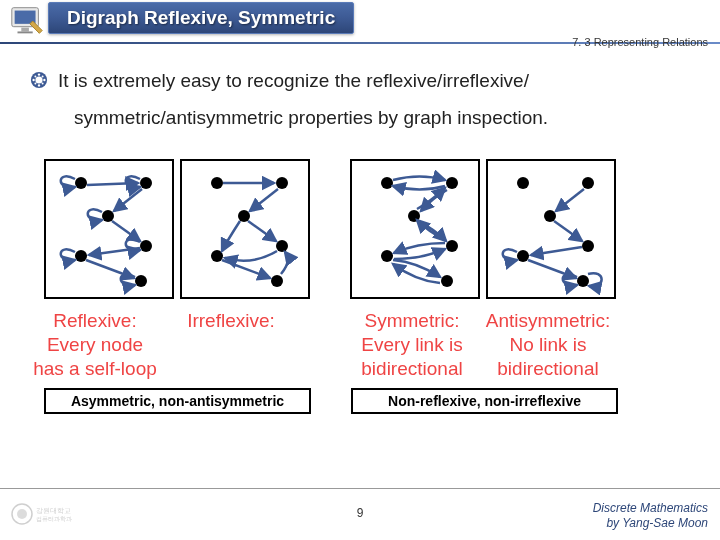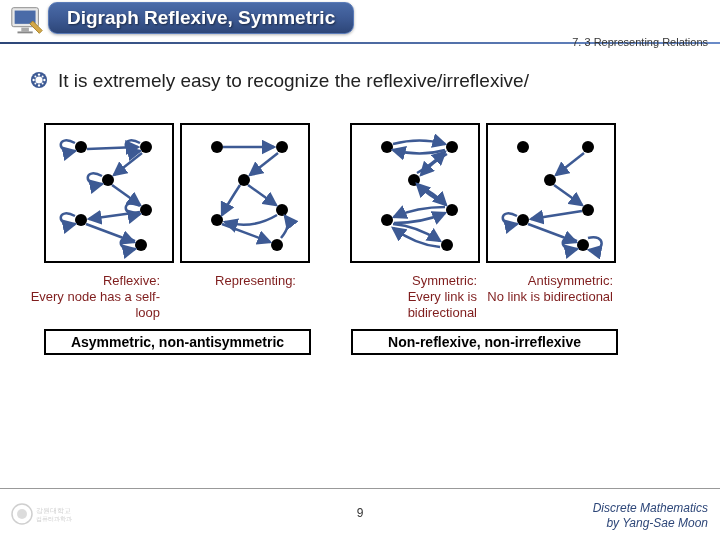--- a/index.html
+++ b/index.html
@@ -13,21 +13,21 @@
   }
   .header {
     position: relative;
     height: 50px;
     display: flex;
     align-items: flex-start;
   }
   .title-wrap {
     background: linear-gradient(to bottom, #4a6ba8 0%, #3d5a94 50%, #2d4678 100%);
     border: 1px solid #5a7bb8;
-    border-radius: 9px;
+    border-radius: 2px;
     padding: 4px 18px;
     margin-left: 48px;
     margin-top: 2px;
     box-shadow: 0 1px 3px rgba(0,0,0,0.3);
   }
   .title {
     color: #fff;
     font-weight: bold;
     font-size: 19px;
     text-shadow: 1px 1px 2px rgba(0,0,0,0.5);
@@ -104,23 +104,23 @@
     margin-top: 10px;
     margin-left: 0;
   }
   .cap-pair {
     display: flex;
     gap: 6px;
     width: 277px;
   }
   .cap {
     width: 130px;
-    text-align: right;
-    font-size: 13px;
-    color: #7f1d1d;
+    text-align: center;
+    font-size: 19px;
+    color: #ef4444;
     line-height: 1.25;
   }
   .subcaps {
     display: flex;
     gap: 40px;
     margin-top: 8px;
     margin-left: 14px;
   }
   .subcap-box {
     width: 267px;
@@ -199,20 +199,21 @@
       <circle cx="10" cy="16" r="1.3" fill="#fff"></circle>
       <circle cx="4" cy="10" r="1.3" fill="#fff"></circle>
       <circle cx="16" cy="10" r="1.3" fill="#fff"></circle>
       <circle cx="6" cy="6" r="1.1" fill="#fff"></circle>
       <circle cx="14" cy="6" r="1.1" fill="#fff"></circle>
       <circle cx="6" cy="14" r="1.1" fill="#fff"></circle>
       <circle cx="14" cy="14" r="1.1" fill="#fff"></circle>
     </svg>
     <div class="main-text">It is extremely easy to recognize the reflexive/irreflexive/</div>
   </div>
+  <div class="main-text-cont">symmetric/antisymmetric properties by graph inspection.</div>
 
   <div class="diagrams">
     <div class="diag-pair">
 
       <div class="diag-box">
         <svg width="128" height="138" viewBox="0 0 128 138">
           <defs>
             <marker id="ah1" markerWidth="6" markerHeight="6" refX="5" refY="3" orient="auto">
                 <path d="M0,0 L6,3 L0,6 Z" fill="#3d5a94"></path>
               </marker>
@@ -318,21 +319,21 @@
     </div>
   </div>
 
   <div class="captions">
     <div class="cap-pair">
       <div class="cap">
         <span>Reflexive:</span><br>
         <span>Every node has a self-loop</span>
       </div>
       <div class="cap">
-        <span>Representing:</span><br>
+        <span>Irreflexive:</span><br>
       </div>
     </div>
     <div class="cap-pair">
       <div class="cap">
         <span>Symmetric:</span><br>
         <span>Every link is bidirectional</span>
       </div>
       <div class="cap">
         <span>Antisymmetric:</span><br>
         <span>No link is bidirectional</span>

